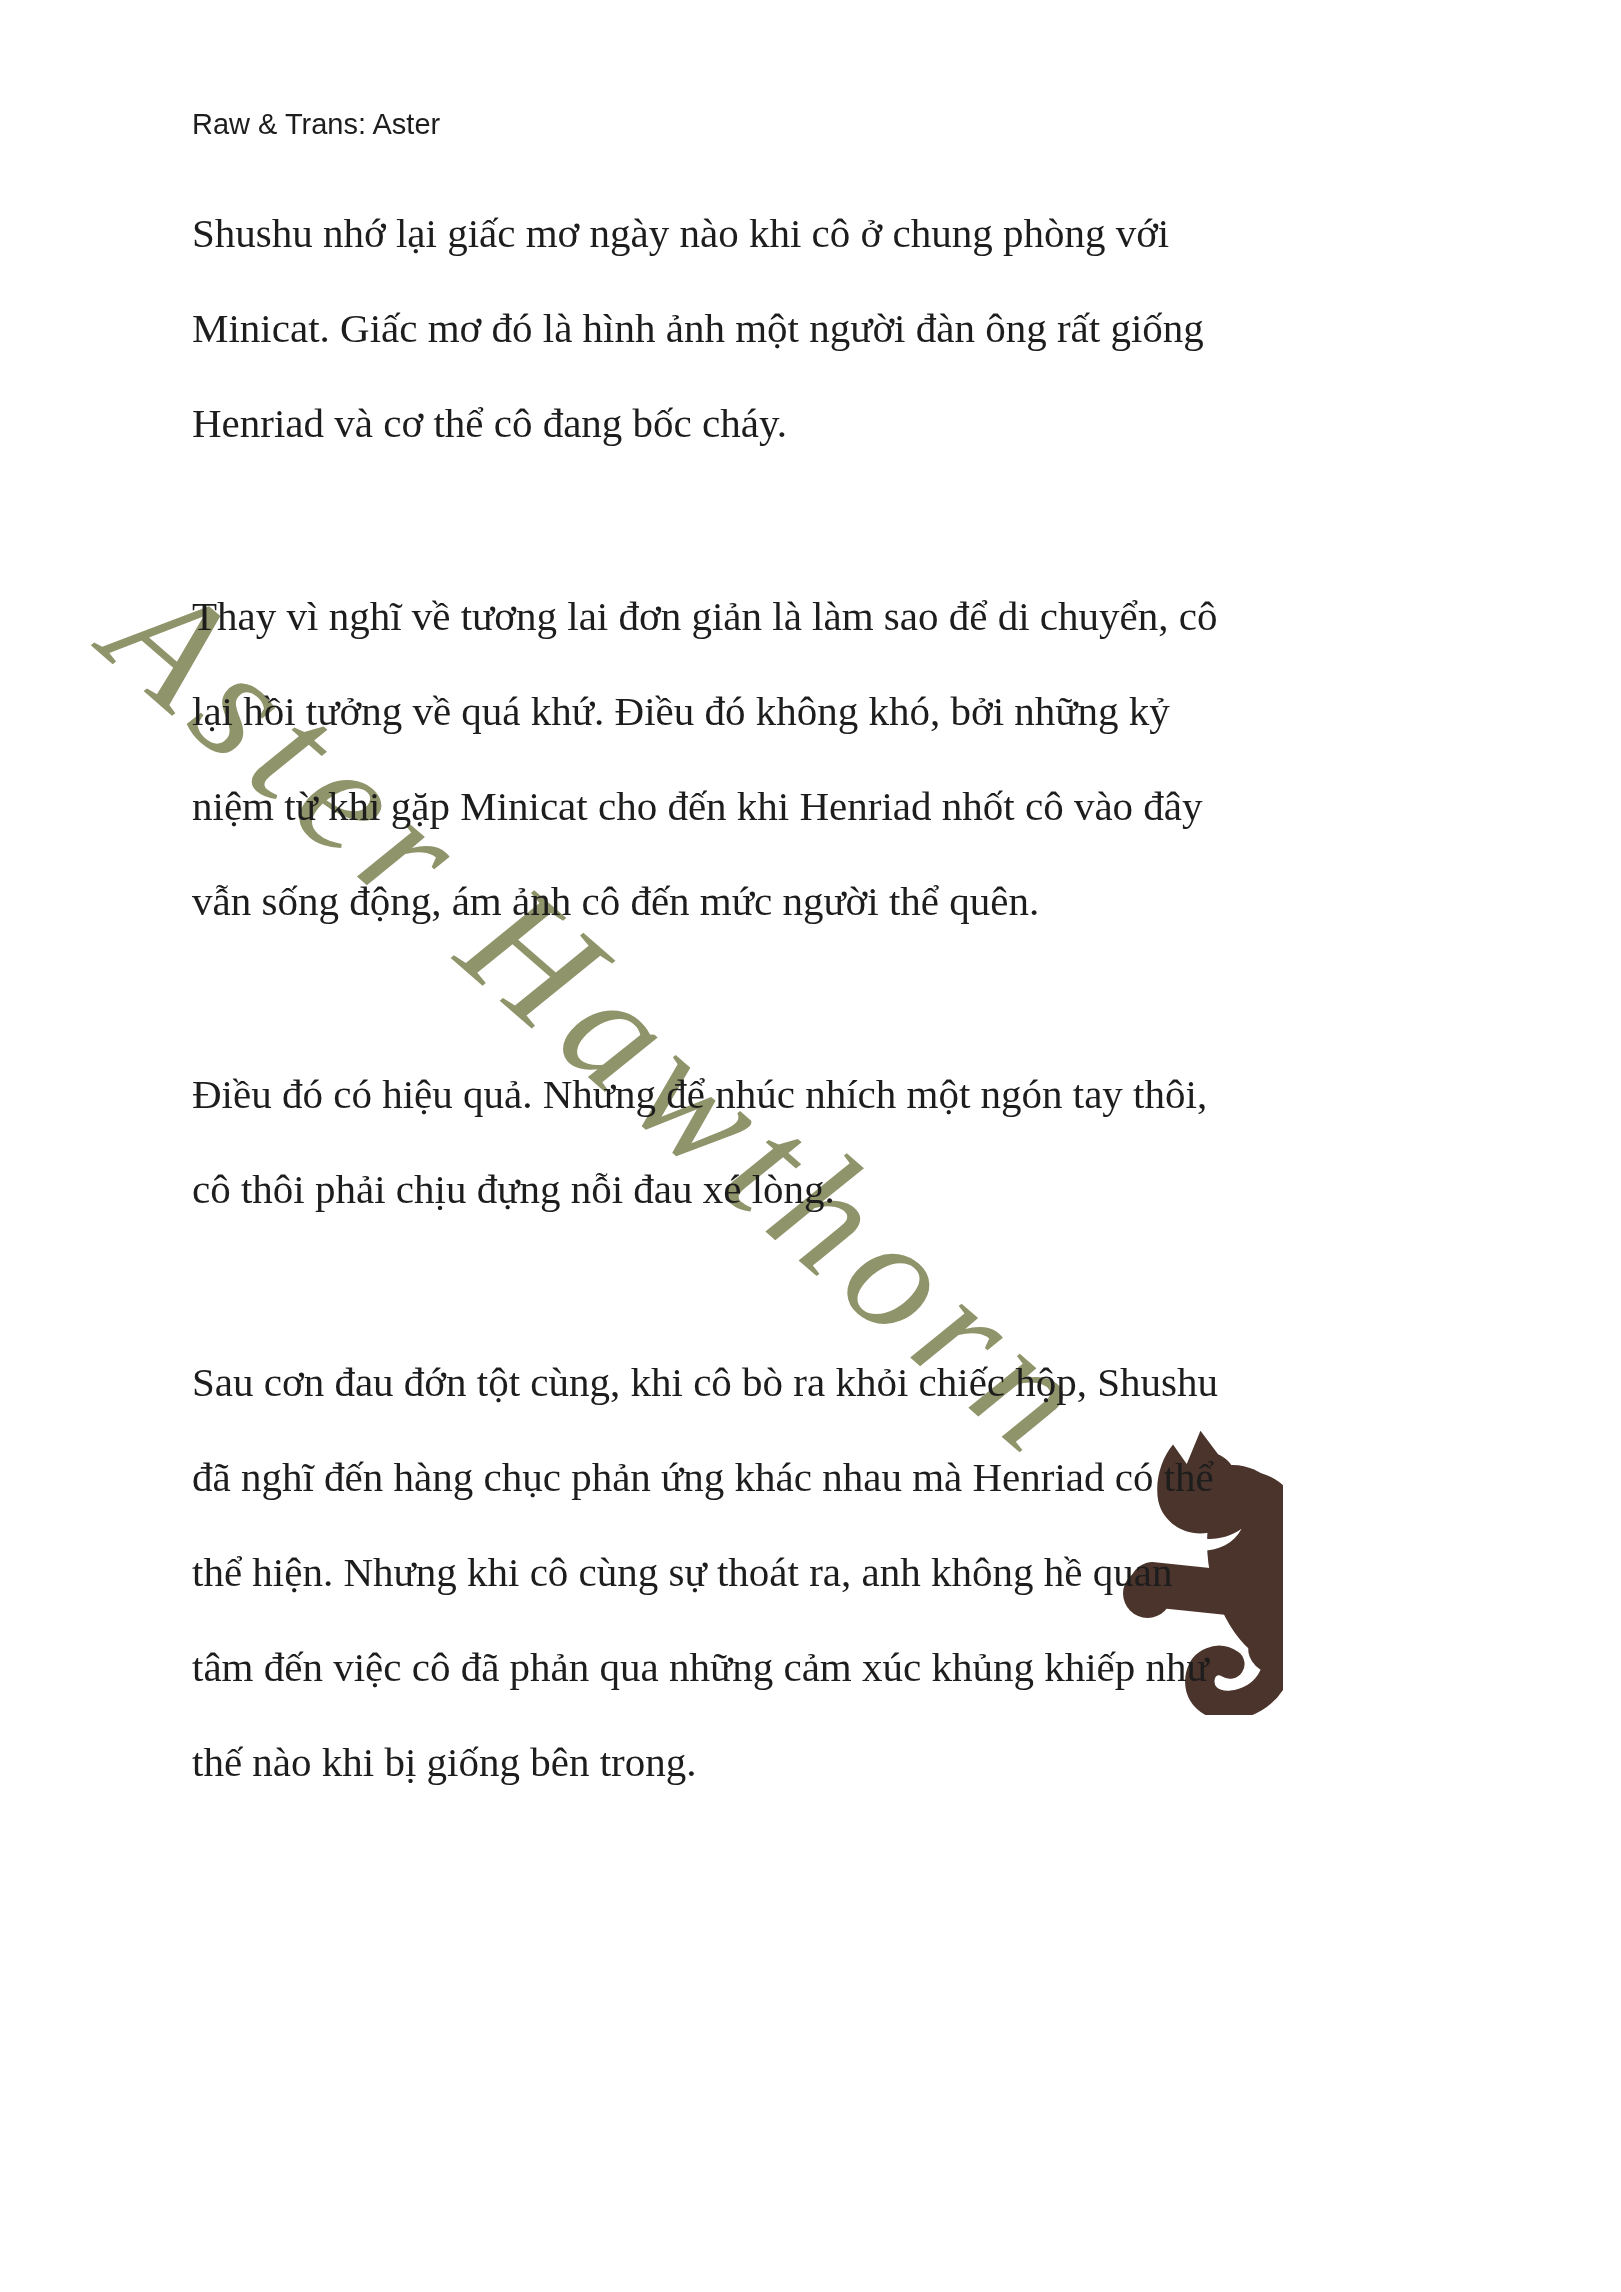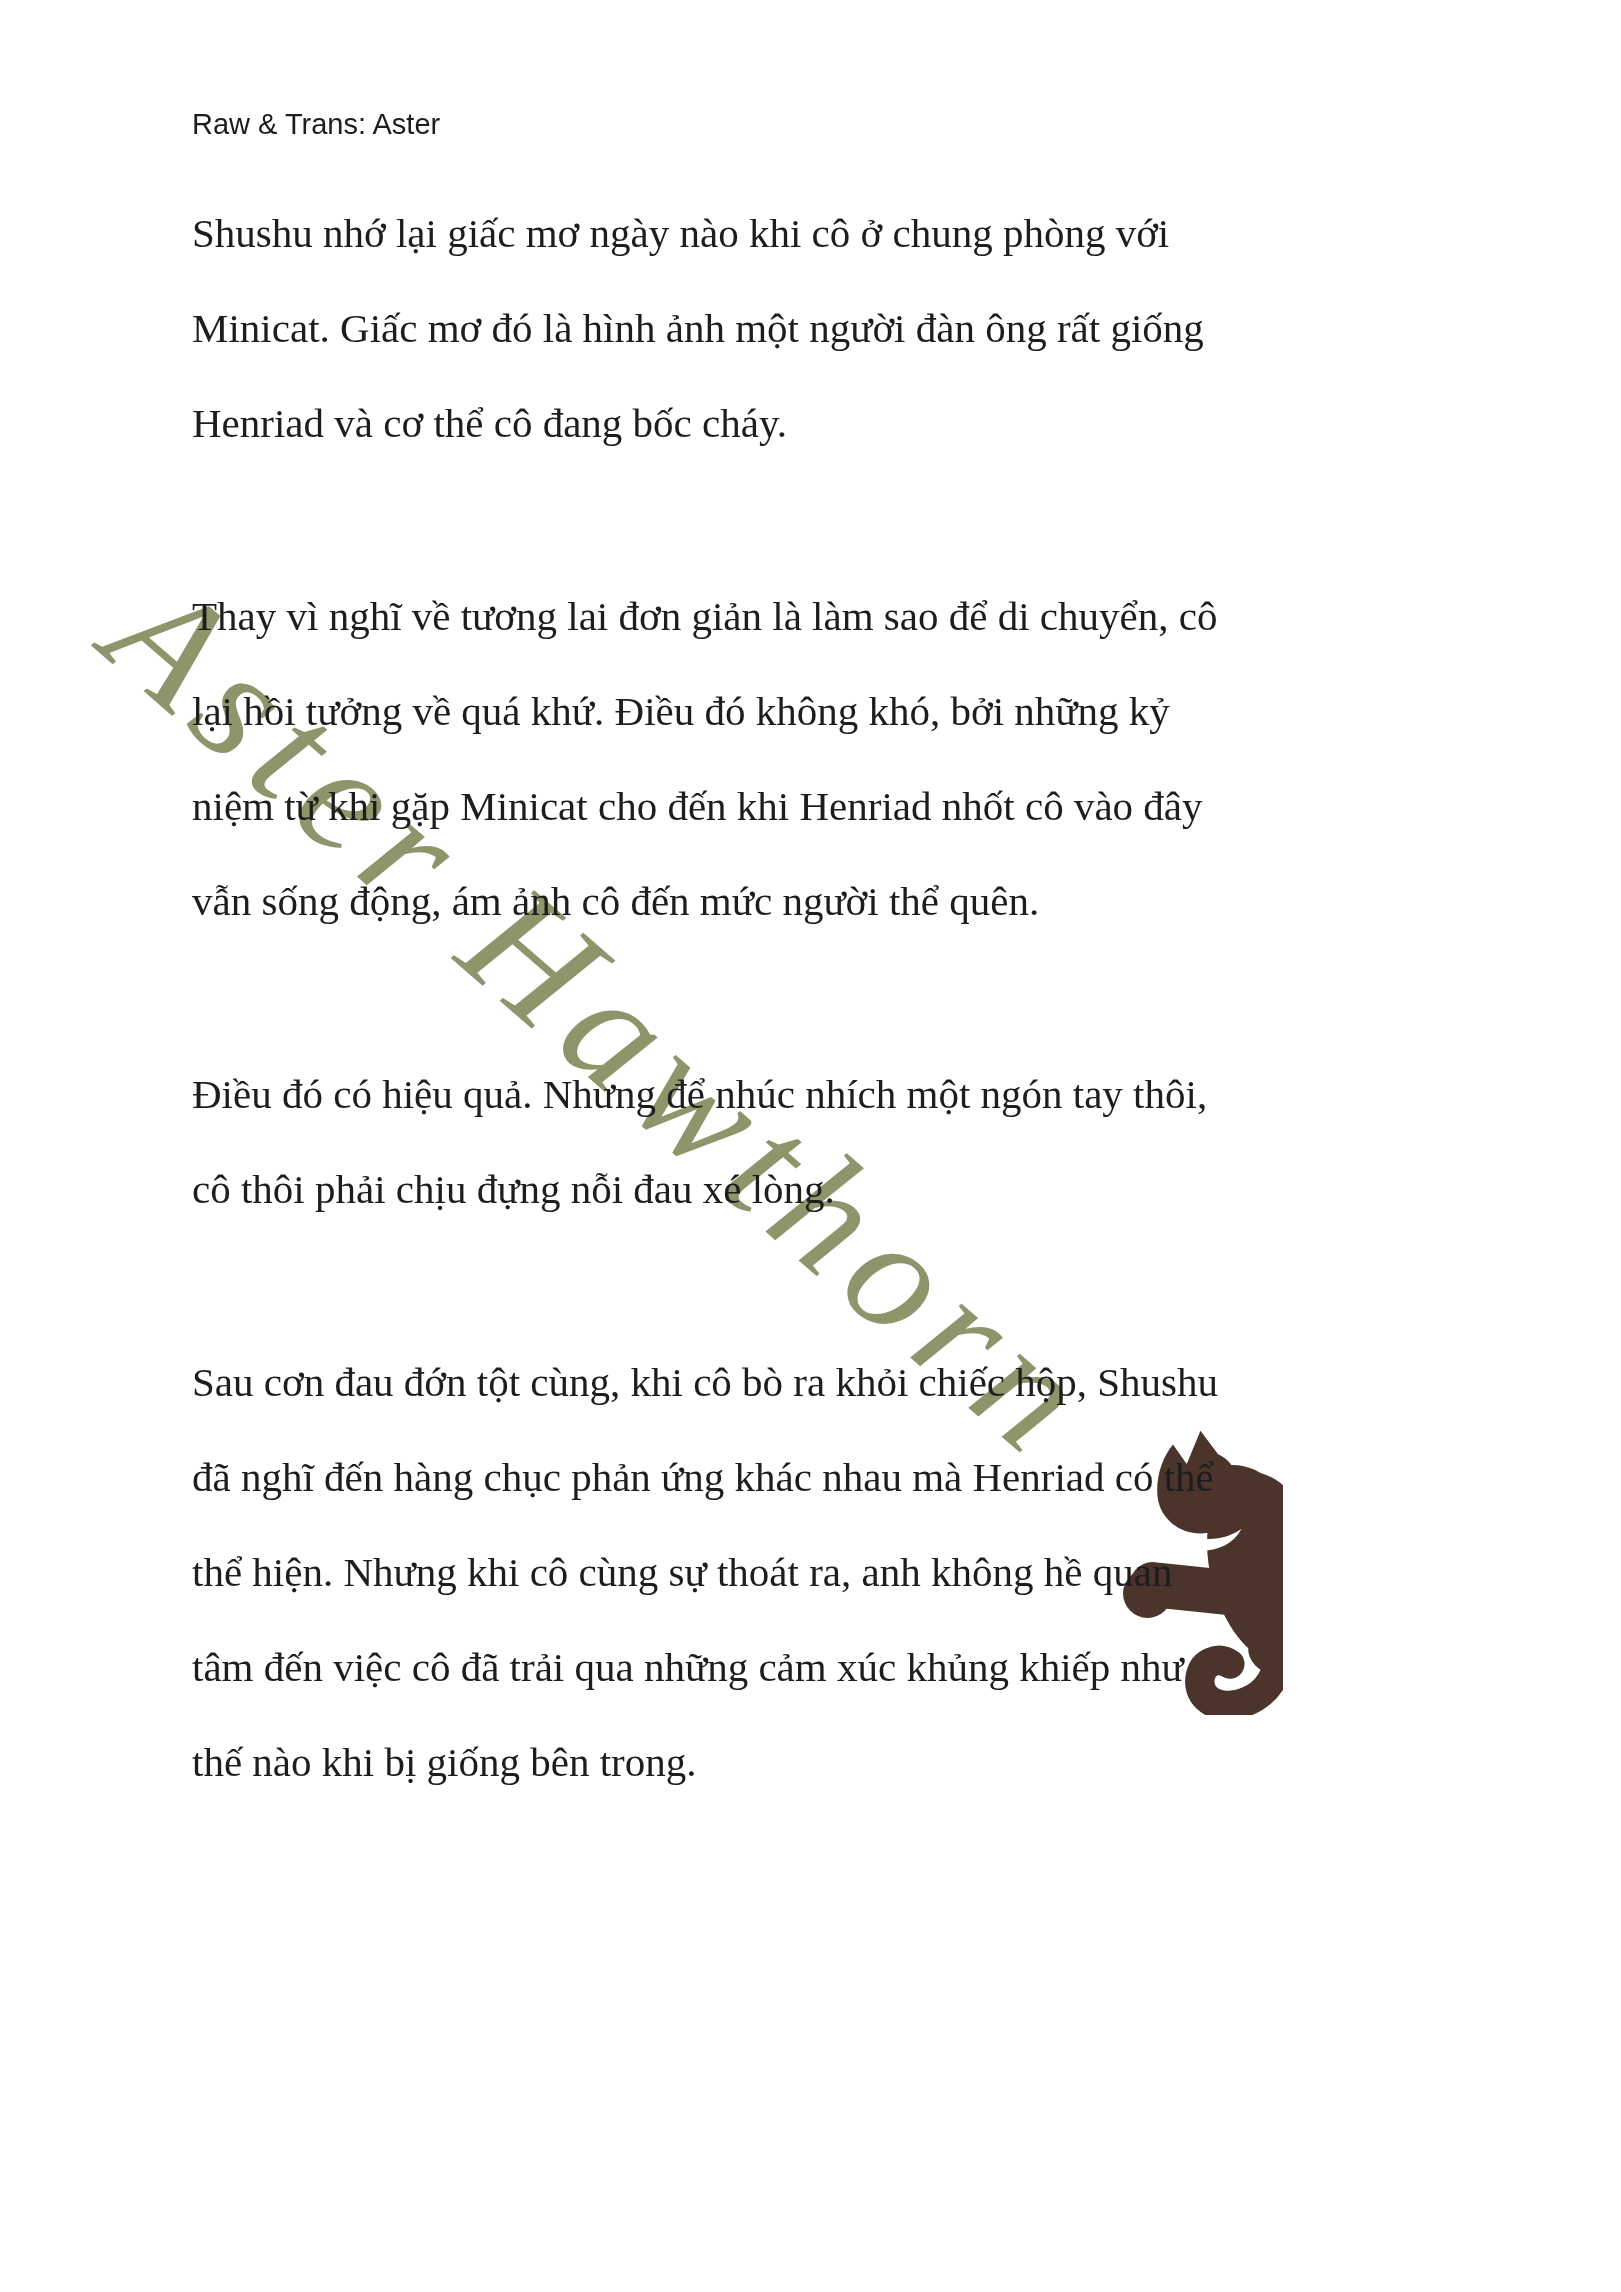--- a/index.html
+++ b/index.html
@@ -103,19 +103,19 @@
         <div class="line">vẫn sống động, ám ảnh cô đến mức người thể quên.</div>
       </div>
       <div class="paragraph">
         <div class="line">Điều đó có hiệu quả. Nhưng để nhúc nhích một ngón tay thôi,</div>
         <div class="line">cô thôi phải chịu đựng nỗi đau xé lòng.</div>
       </div>
       <div class="paragraph">
         <div class="line">Sau cơn đau đớn tột cùng, khi cô bò ra khỏi chiếc hộp, Shushu</div>
         <div class="line">đã nghĩ đến hàng chục phản ứng khác nhau mà Henriad có thể</div>
         <div class="line">thể hiện. Nhưng khi cô cùng sự thoát ra, anh không hề quan</div>
-        <div class="line">tâm đến việc cô đã trải qua những cảm xúc khủng khiếp như</div>
+        <div class="line">tâm đến việc cô đã phản qua những cảm xúc khủng khiếp như</div>
         <div class="line">thế nào khi bị giống bên trong.</div>
       </div>
     </div>
 
 </div>
 
 
 </body></html>

